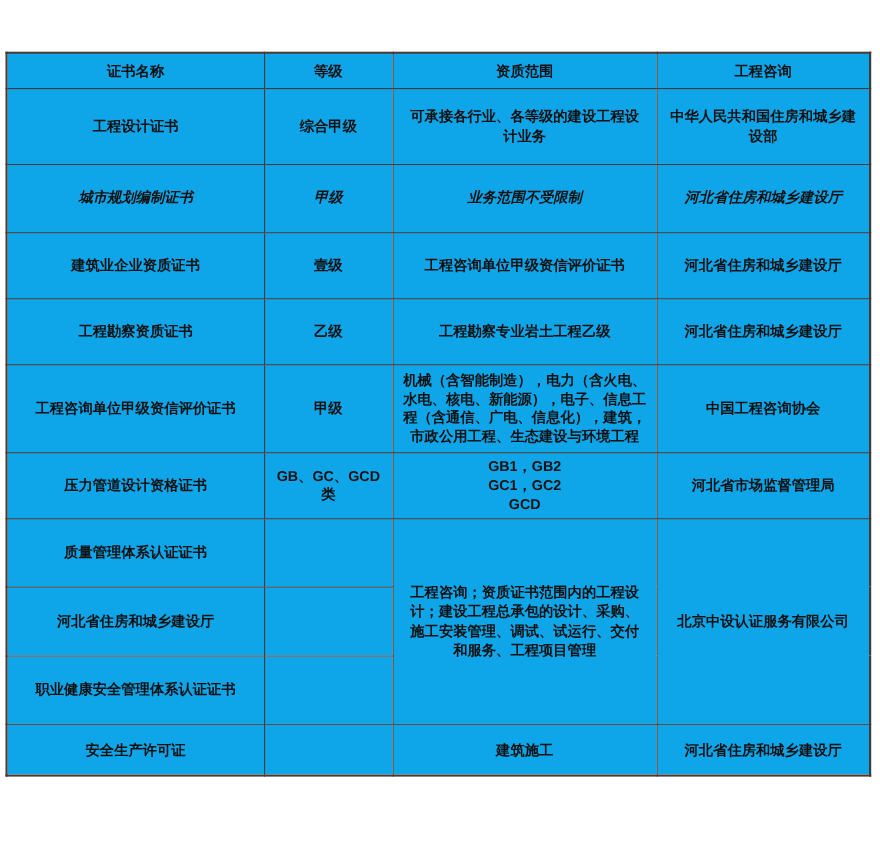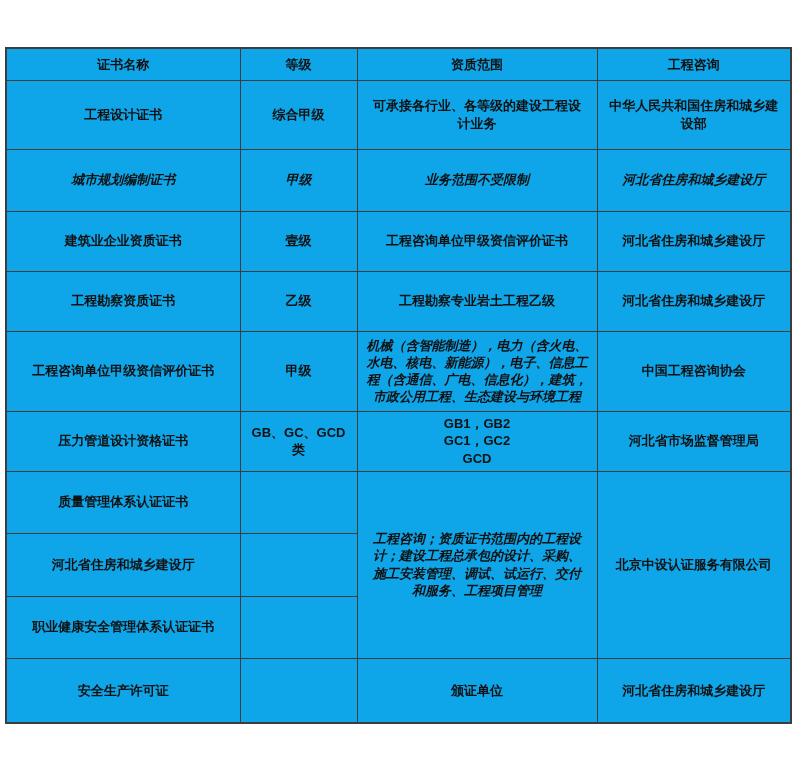--- a/index.html
+++ b/index.html
@@ -40,34 +40,33 @@
     margin-top: 44px;
   }
   table.cert-table th {
     font-size: 13px;
   }
   td.dense {
     text-align: left;
     font-size: 12.5px;
     line-height: 1.42;
     padding: 2px 5px;
-    font-style: italic;
   }
   
   tr.r-head   { height: 32px; }
   tr.r0  { height: 69px; padding-left: 20px; }
   tr.r1  { height: 62px; font-style: italic; }
   tr.r2  { height: 60px; }
   tr.r3  { height: 60px; padding-left: 20px; }
   tr.r4  { height: 80px; }
   tr.r5  { height: 60px; }
   tr.r6  { height: 62px; }
   tr.r7  { height: 63px; }
   tr.r8  { height: 62px; }
-  tr.r9  { height: 65px; }
+  tr.r9  { height: 47px; }
 </style>
 </head>
 <body>
 
 <div class="canvas">
   <table class="cert-table">
     <colgroup>
       <col style="width:234px">
       <col style="width:117px">
       <col style="width:240px">
@@ -138,18 +137,18 @@
         <td>河北省住房和城乡建设厅</td>
         <td></td>
       </tr>
       <tr class="r8">
         <td>职业健康安全管理体系认证证书</td>
         <td></td>
       </tr>
       <tr class="r9">
         <td>安全生产许可证</td>
         <td></td>
-        <td>颁证单位</td>
+        <td>建筑施工</td>
         <td>河北省住房和城乡建设厅</td>
       </tr>
     </tbody>
   </table>
 </div>
 
 </body></html>

